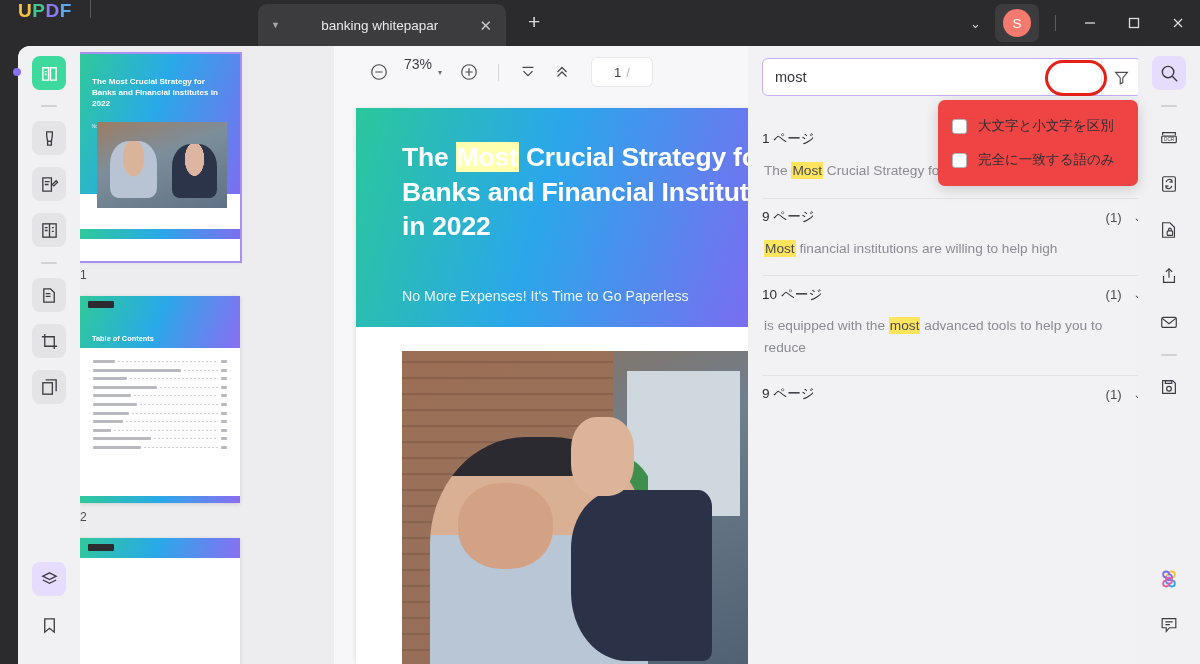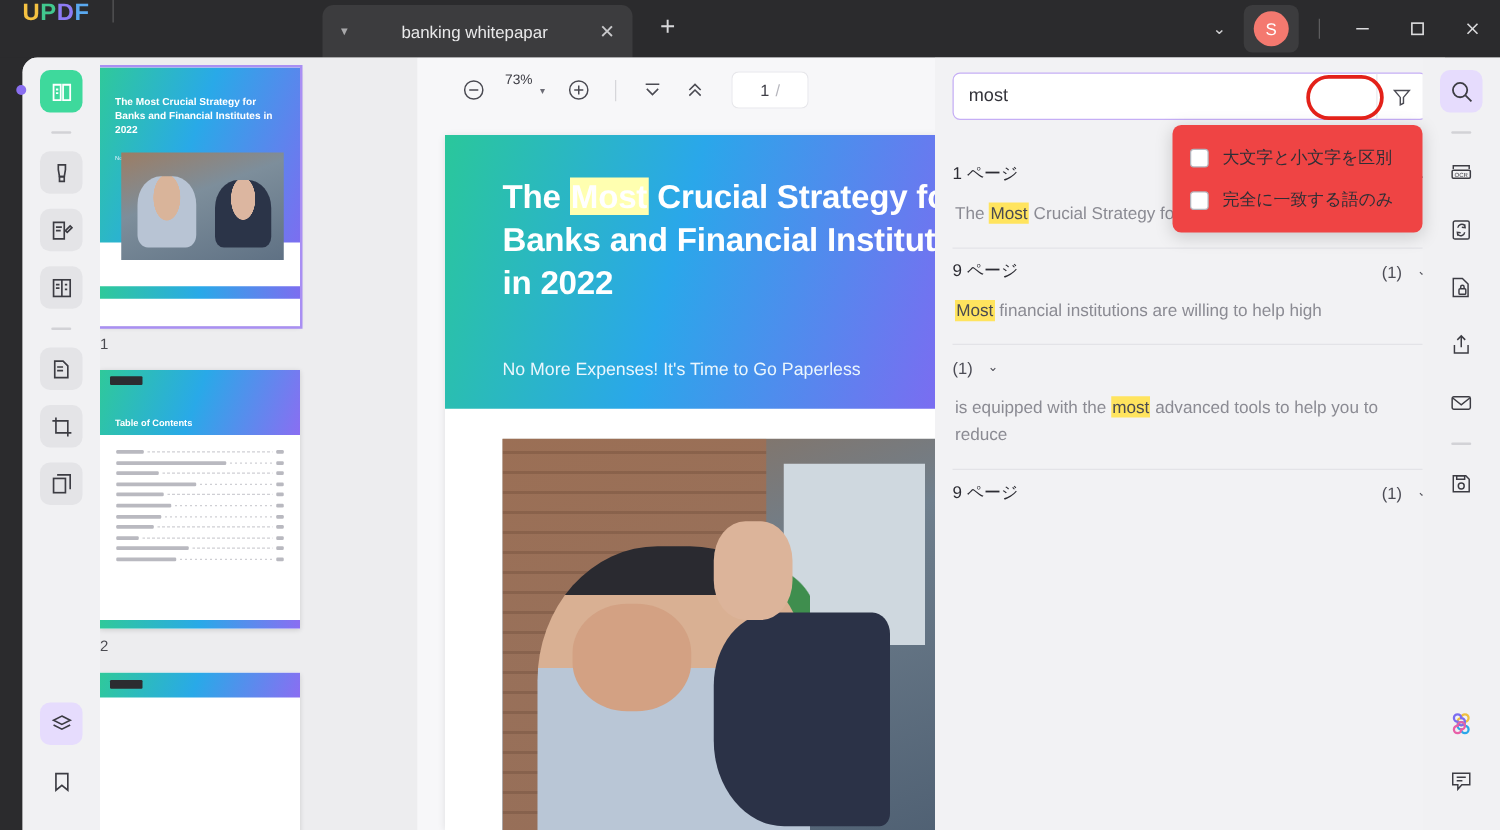--- a/index.html
+++ b/index.html
@@ -151,21 +151,21 @@
   .t3-logo { position:absolute; left:8px; top:6px; width:26px; height:7px; background:#2c2c30; border-radius:1px; }
 
   
   .doc-area { position: absolute; left: 316px; top: 0; right: 62px; height: 618px; background: #f7f7f9; }
   .doctoolbar {
     position: absolute; left: 0; top: 0; right: 0; height: 52px;
     display: flex; align-items: center; padding-left: 28px; gap: 0;
   }
   .tbtn { width: 34px; height: 34px; display: flex; align-items: center; justify-content: center; }
   .tbtn svg { stroke: #4a4a52; }
-  .zoomval { font-size: 11px; color: #3e3e46; margin: 0 6px 16px 8px; text-align: right; }
+  .zoomval { font-size: 14px; color: #3e3e46; margin: 0 6px 16px 8px; text-align: right; }
   .zcaret { color: #6c6c76; font-size: 8px; margin-right: 10px; }
   .tb-divider { width: 1px; height: 17px; background: #d6d6da; margin: 0 12px; }
   .pagebox {
     margin-left: 12px; height: 30px; min-width: 62px; background: #fff;
     border-radius: 6px; display: flex; align-items: center; justify-content: center;
     font-size: 13px; color: #3e3e46; padding: 0 10px; gap: 5px;
     box-shadow: 0 0 0 1px #e7e7eb inset;
   }
   .pagebox .slash { color: #b6b6bd; }
 
@@ -628,20 +628,21 @@
             <div class="res-head">
               <span class="res-page">9 ページ</span>
               <span class="res-count">(1)</span>
               <span class="res-chev">⌄</span>
             </div>
             <div class="res-text"><span></span><mark>Most</mark><span> financial institutions are willing to help high</span></div>
           </div>
 
           <div class="res-group">
             <div class="res-head">
+              <span class="res-page">10 ページ</span>
               <span class="res-count">(1)</span>
               <span class="res-chev">⌄</span>
             </div>
             <div class="res-text"><span>is equipped with the </span><mark>most</mark><span> advanced tools to help you to reduce</span></div>
           </div>
 
           <div class="res-group">
             <div class="res-head">
               <span class="res-page">9 ページ</span>
               <span class="res-count">(1)</span>

